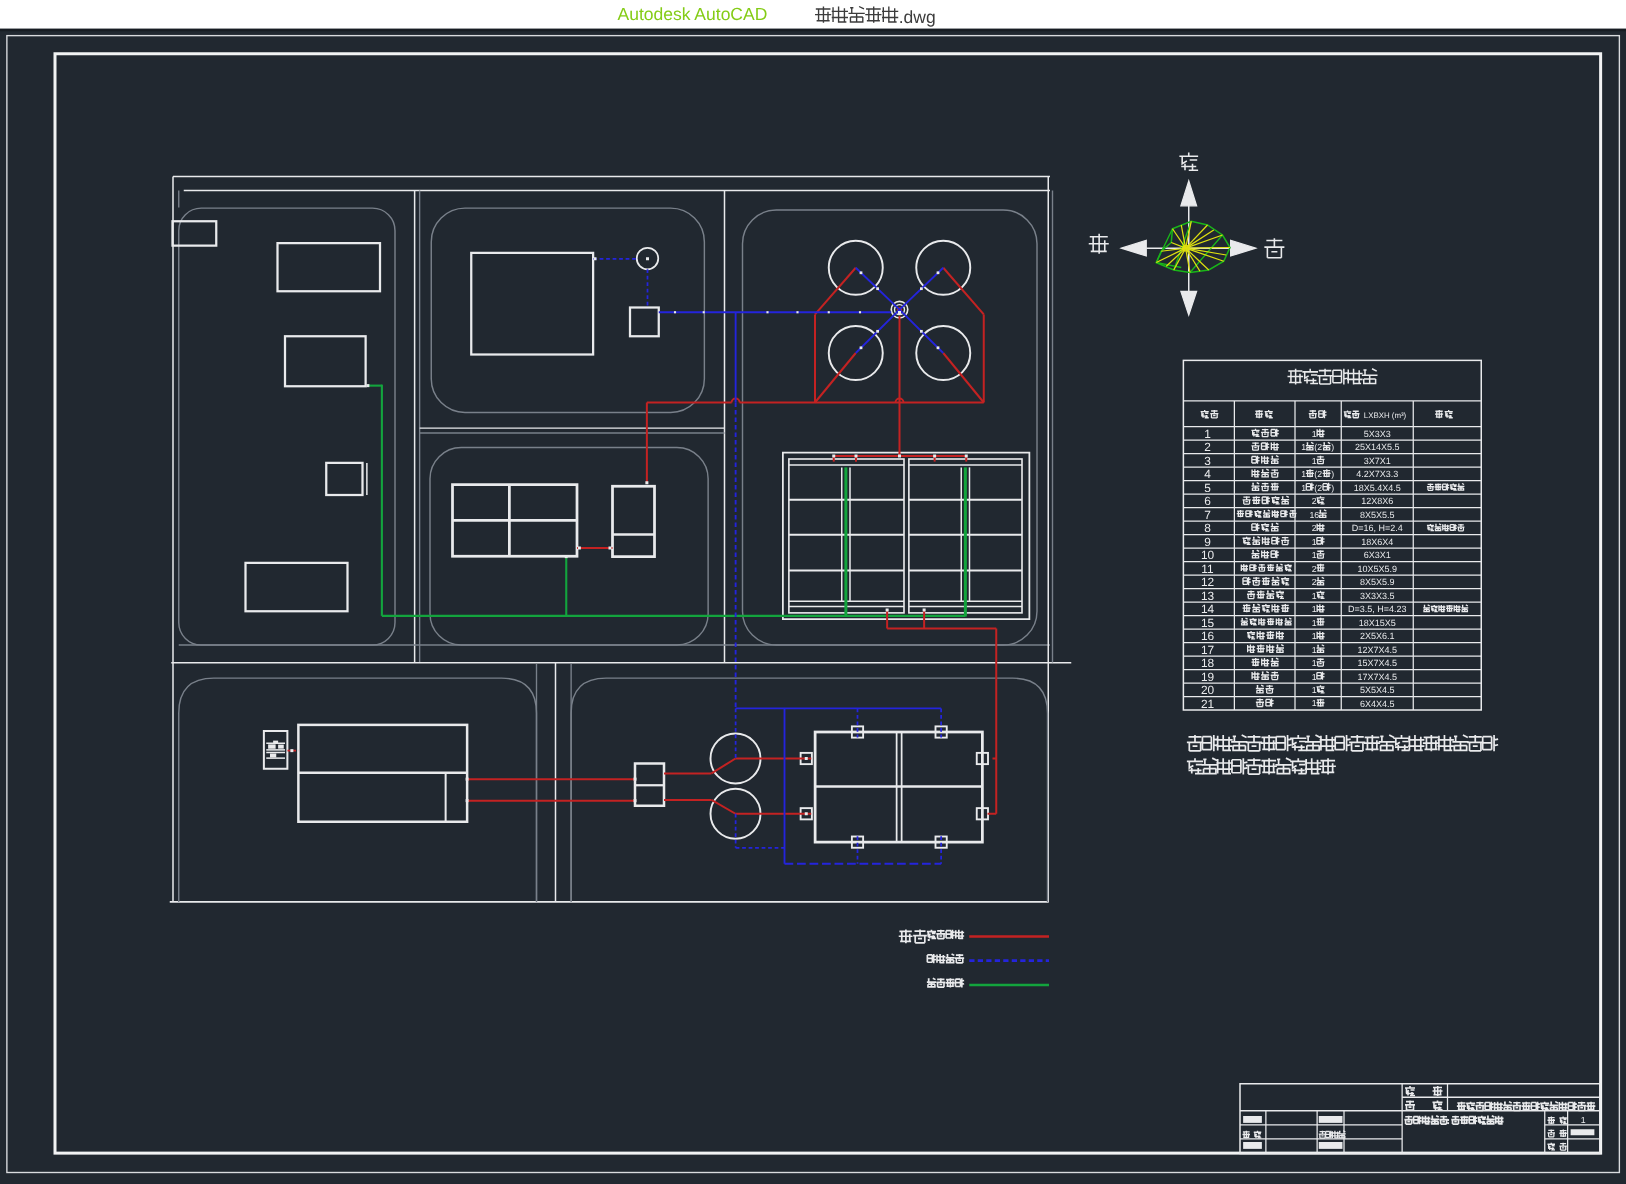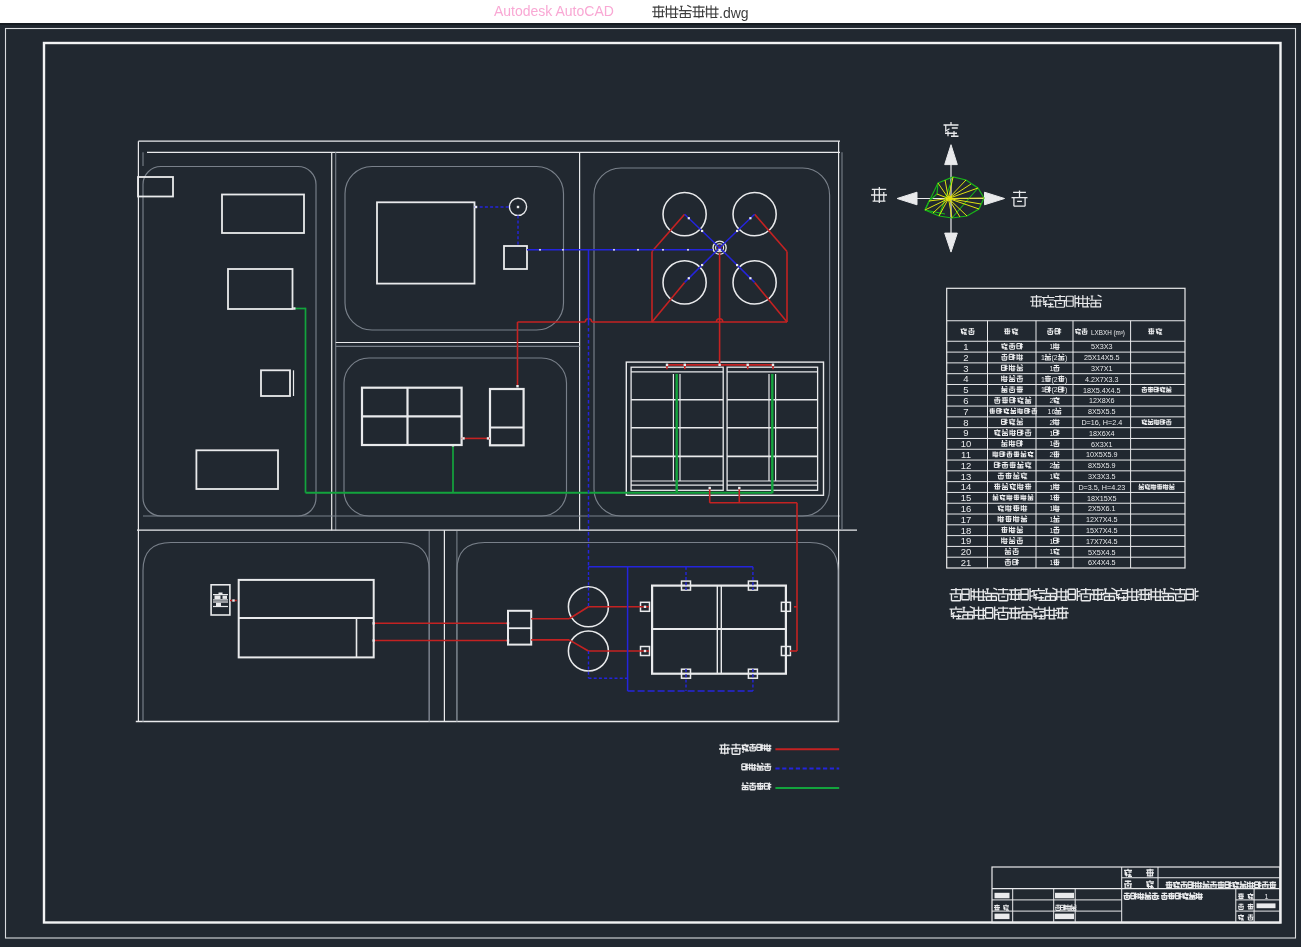--- a/index.html
+++ b/index.html
@@ -1,18 +1,18 @@
 <!DOCTYPE html>
 <html><head><meta charset="utf-8"><title>drawing</title>
 <style>html,body{margin:0;padding:0;background:#212830;width:1301px;height:947px;overflow:hidden}</style>
 </head><body>
 <div style="position:relative;width:1301px;height:947px;background:#212830;font-family:'Liberation Sans',sans-serif">
 <div style="position:absolute;left:0;top:0;width:1301px;height:23px;background:#ffffff;"></div>
 <div style="position:absolute;left:0;top:23px;width:1301px;height:2px;background:#171c22;"></div>
-<div style="position:absolute;left:494px;top:3px;width:180px;height:17px;font:14px 'Liberation Sans',sans-serif;color:#f9a8d4;">Autodesk AutoCAD</div>
+<div style="position:absolute;left:494px;top:3px;width:180px;height:17px;font:14px 'Liberation Sans',sans-serif;color:#84cc16;">Autodesk AutoCAD</div>
 <svg width="160" height="20" viewBox="0 0 160 20" xmlns="http://www.w3.org/2000/svg" style="position:absolute;left:651px;top:2px">
       <defs>
 <g id="h0" fill="none">
           <path d="M0.5,1.5 H9.5 M0,5 H10 M1,8.8 H9 M2.2,1.5 V8.8 M5.2,0 V10 M8,3.2 V8.8"></path>
         </g>
 <g id="h1" fill="none">
           <path d="M1,1.2 H9 M5,0 V4.5 M0,4.5 H10 M1.5,4.5 V9.8 M8.5,4.5 V9.8 M1.5,9.8 H8.5 M3.5,6.8 H6.5"></path>
         </g>
 <g id="h2" fill="none">
           <path d="M0.8,0.5 V9.5 M4.2,0 V10 M7.8,1 V9 M0,3 H10 M0,6.8 H10 M4.2,9.5 H9"></path>

